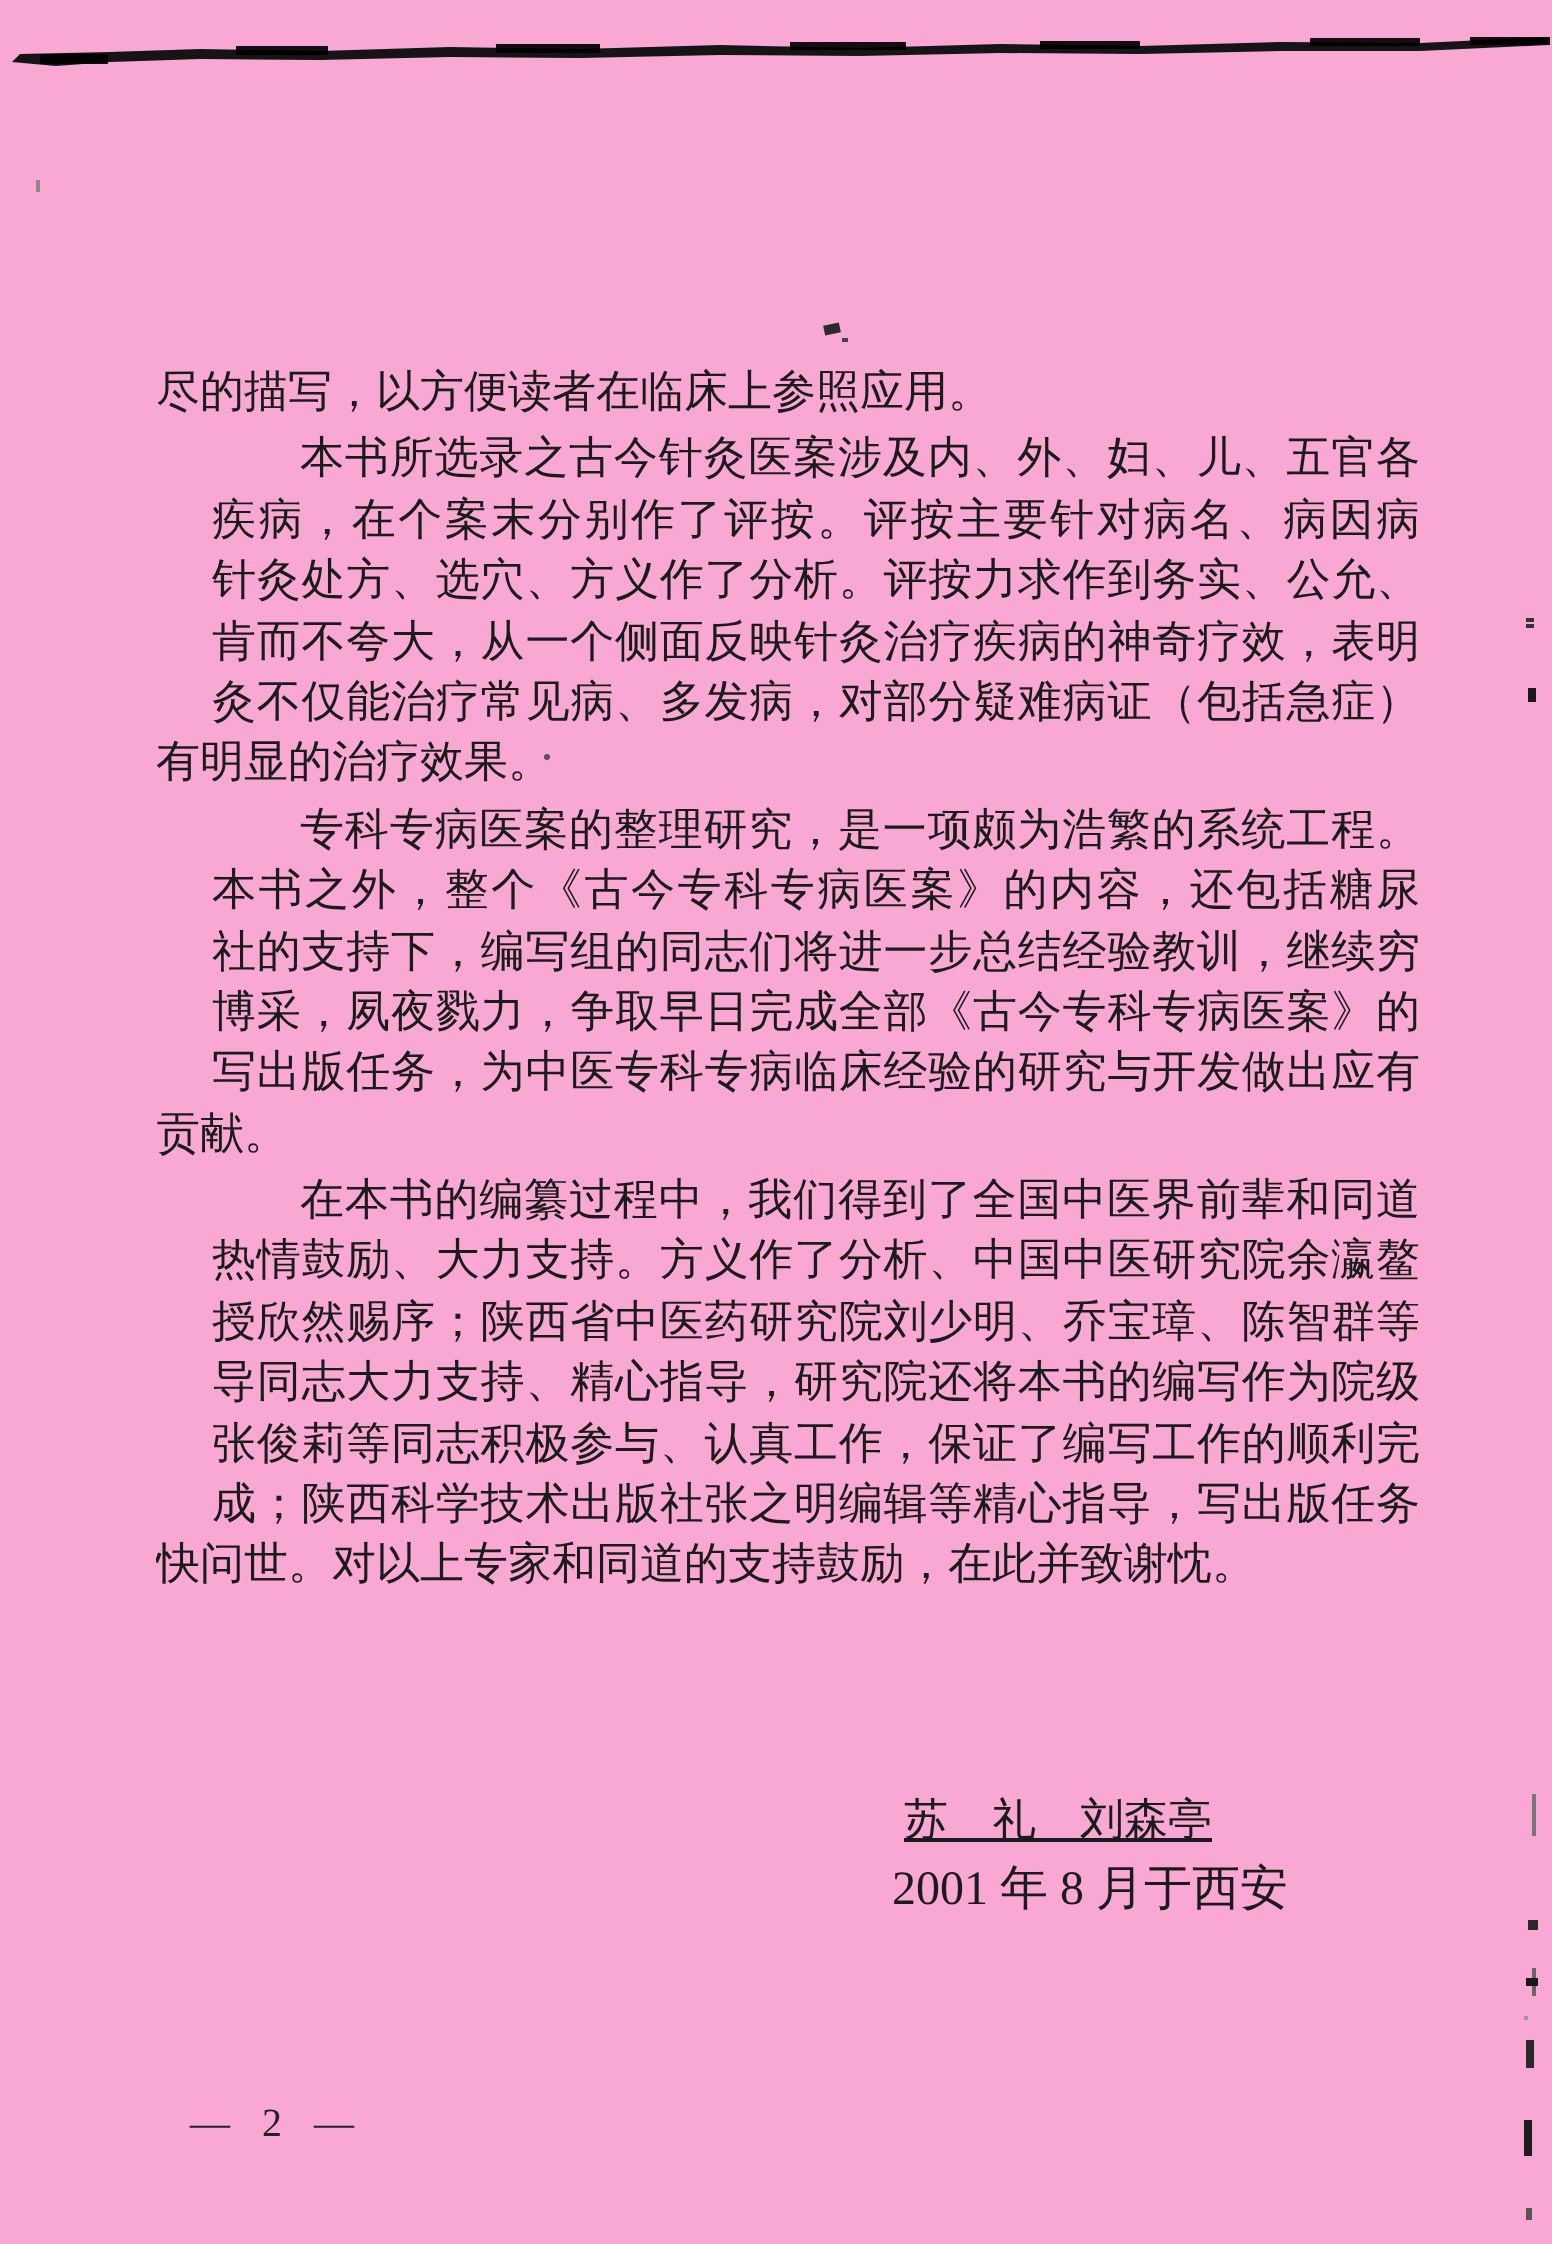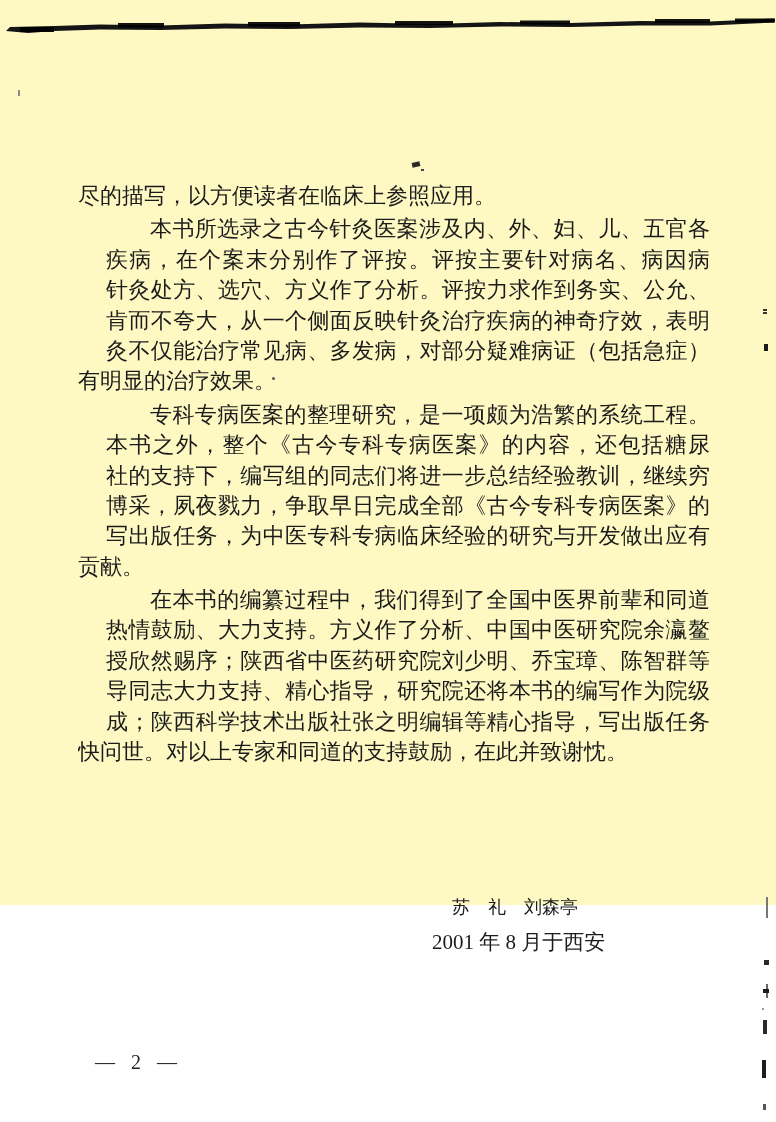--- a/index.html
+++ b/index.html
@@ -3,41 +3,41 @@
 <meta charset="utf-8">
 <style>
   html,body { margin:0; padding:0; }
   body {
     width:776px; height:1122px;
     background:#ffffff;
     font-family:"Liberation Serif","DejaVu Serif",serif;
     position:relative; overflow:hidden;
   }
   .page {
-    position:absolute; left:0; top:0; width:776px; height:905px;
-    background:#fef9c3; color:#1c1c1c;
+    position:absolute; left:0; top:0; width:776px; height:1122px;
+    background:#f9a8d4; color:#1c1c1c;
   }
   .edge-svg { position:absolute; left:0; top:6px; width:776px; height:32px; }
   .text-block {
     position:absolute; left:78px; top:181px; width:632px;
     font-size:22px; line-height:30.4px; color:#1b1b1b;
     text-justify:inter-character;
   }
   .para { margin:0; }
   .para + .para { margin-top:3px; }
   .line { height:30.4px; overflow:hidden; }
   .line.full { text-align:justify; text-align-last:justify;margin-left:28px; }
   .line.indent { text-indent:44px; }
   .sig-names {
     position:absolute; left:452px; top:895px;
-    font-size:18px; color:#1b1b1b; white-space:pre;
+    font-size:22px; color:#1b1b1b; white-space:pre;text-decoration:underline;
   }
   .sig-date {
-    position:absolute; left:432px; top:928px;
-    font-size:21px; color:#1b1b1b; white-space:pre;
+    position:absolute; left:446px; top:928px;
+    font-size:24px; color:#1b1b1b; white-space:pre;
   }
   .page-num {
     position:absolute; left:95px; top:1051px;
     font-size:20px; color:#222; word-spacing:7px; letter-spacing:2px; white-space:pre;
   }
   .speck { position:absolute; background:#222; }
   .s-topleft   { left:18px;  top:90px;   width:2px; height:6px;  background:#8a8a8a; }
   .s-midmark   { left:412px; top:162px;  width:8px; height:5px;  background:#2a2a2a; transform:rotate(-12deg); }
   .s-midmark2  { left:421px; top:169px;  width:3px; height:2px;  background:#444; }
   .s-middot    { left:272px; top:377px;  width:3px; height:3px;  background:#555; border-radius:50%; }
@@ -80,20 +80,21 @@
         <div class="line full">社的支持下，编写组的同志们将进一步总结经验教训，继续穷搜</div>
         <div class="line full">博采，夙夜戮力，争取早日完成全部《古今专科专病医案》的编</div>
         <div class="line full">写出版任务，为中医专科专病临床经验的研究与开发做出应有的</div>
         <div class="line">贡献。</div>
       </div>
       <div class="para">
         <div class="line full indent">在本书的编纂过程中，我们得到了全国中医界前辈和同道的</div>
         <div class="line full">热情鼓励、大力支持。方义作了分析、中国中医研究院余瀛鳌教</div>
         <div class="line full">授欣然赐序；陕西省中医药研究院刘少明、乔宝璋、陈智群等领</div>
         <div class="line full">导同志大力支持、精心指导，研究院还将本书的编写作为院级科</div>
+        <div class="line full">张俊莉等同志积极参与、认真工作，保证了编写工作的顺利完</div>
         <div class="line full">成；陕西科学技术出版社张之明编辑等精心指导，写出版任务</div>
         <div class="line">快问世。对以上专家和同道的支持鼓励，在此并致谢忱。</div>
       </div>
     </div>
 
   <div class="sig-names">苏　礼　刘森亭</div>
   <div class="sig-date">2001 年 8 月于西安</div>
 
   <div class="page-num">— 2 —</div>
 

